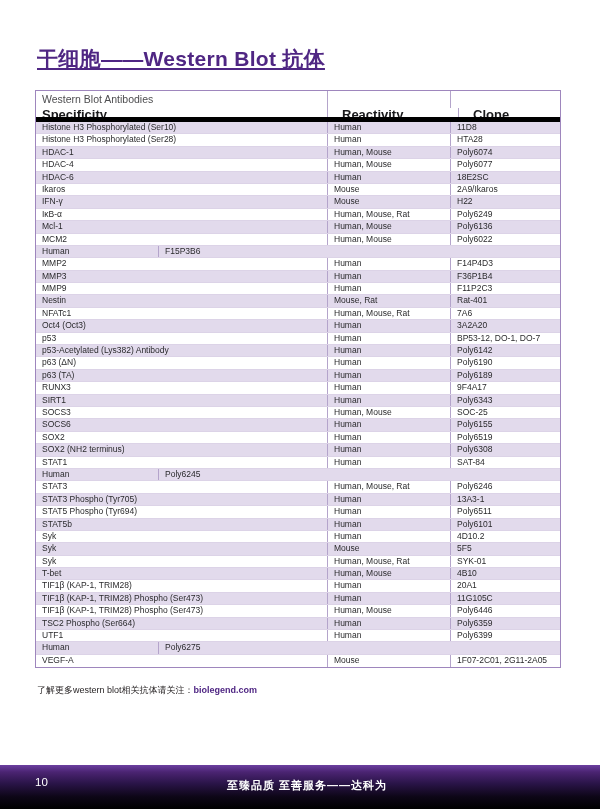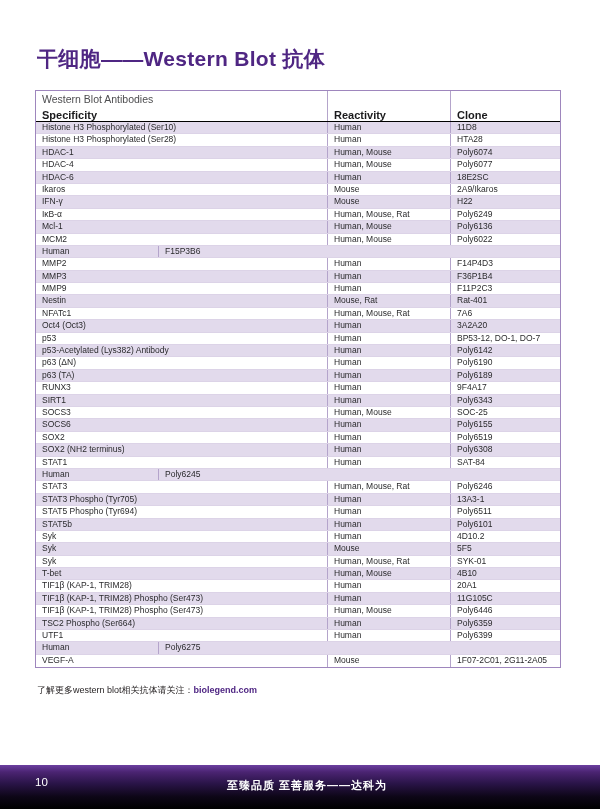--- a/index.html
+++ b/index.html
@@ -14,41 +14,43 @@
   }
   .title {
     position: absolute;
     left: 37px;
     top: 45px;
     font-size: 21px;
     font-weight: bold;
     color: #4f2683;
     letter-spacing: 0.3px;
     white-space: nowrap;
+    text-decoration: underline;
   }
   .tablewrap {
     position: absolute;
     left: 35px;
     top: 90px;
     width: 526px;
     border: 1px solid #9e86bd;
     background: #fff;
   }
   .tr { display: flex; width: 100%; }
   .c1 { width: 292px; border-right: 1px solid #b4a4cb; padding-left: 6px; overflow: hidden; white-space: nowrap; }
   .c2 { width: 123px; border-right: 1px solid #b4a4cb; padding-left: 6px; overflow: hidden; white-space: nowrap; }
   .c3 { flex: 1; padding-left: 6px; overflow: hidden; white-space: nowrap; }
   .t-title-row { height: 17px; }
   .t-title-row .c1 { font-size: 10.5px; line-height: 17px; color: #4d4d4f; }
   .t-head {
     height: 14px;
-    font-size: 11px;
+    font-size: 13px;
     font-weight: bold;
     color: #1a1a1c;
-    border-bottom: 1px solid #000000;
+    border-bottom: 5px solid #000000;
+    gap: 8px;
   }
   .t-head > div { line-height: 14px; }
   .row {
     height: 12.4px;
     font-size: 8.5px;
     color: #2a2a2c;
     border-bottom: 1px solid #dcd3e7;
   }
   .row:last-child { border-bottom: none; }
   .row > div { line-height: 11.4px; }

